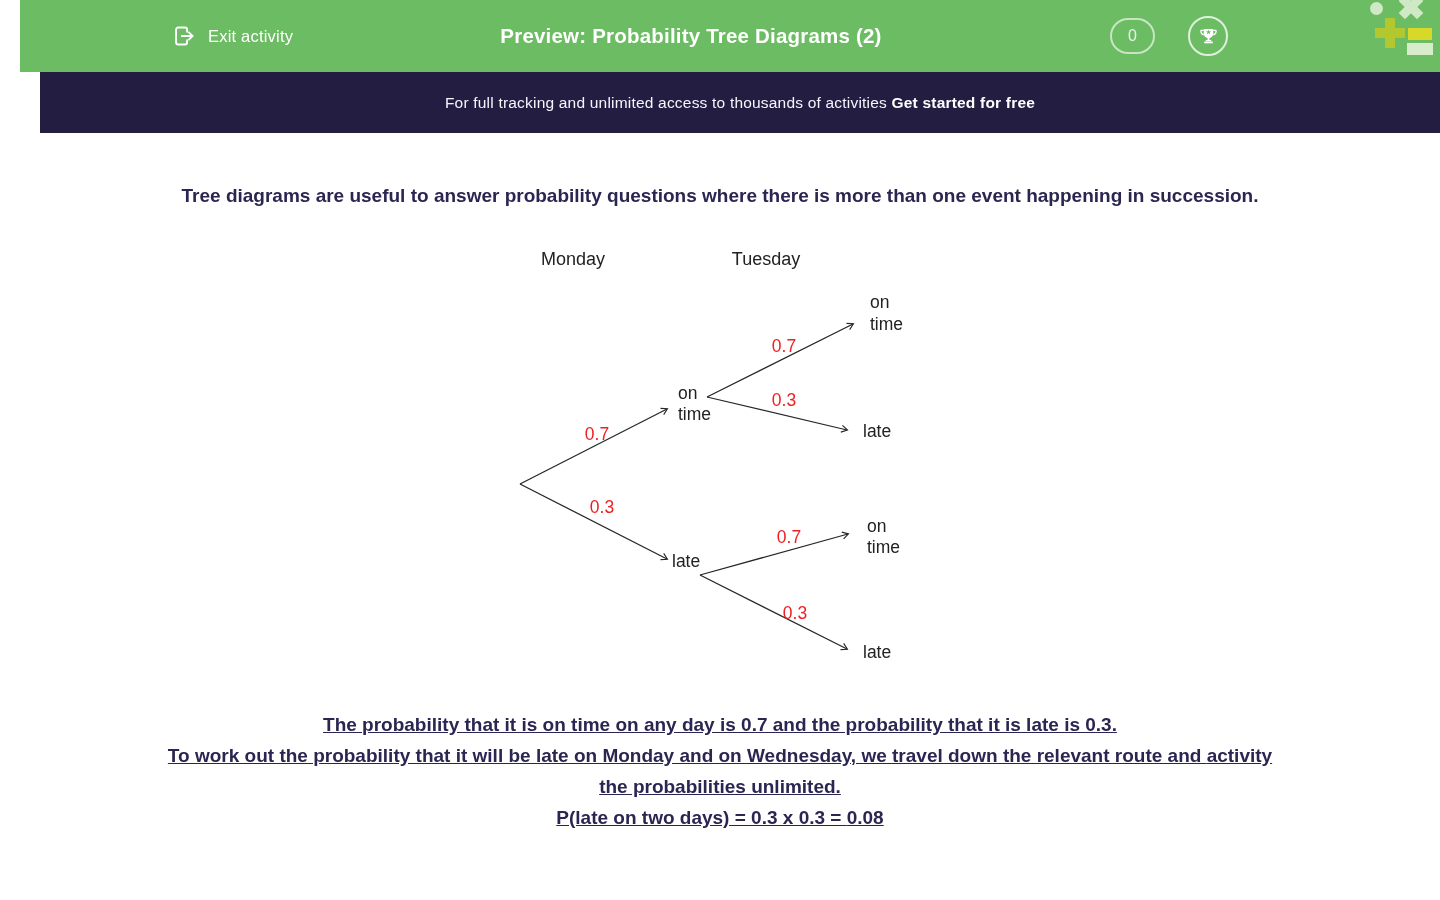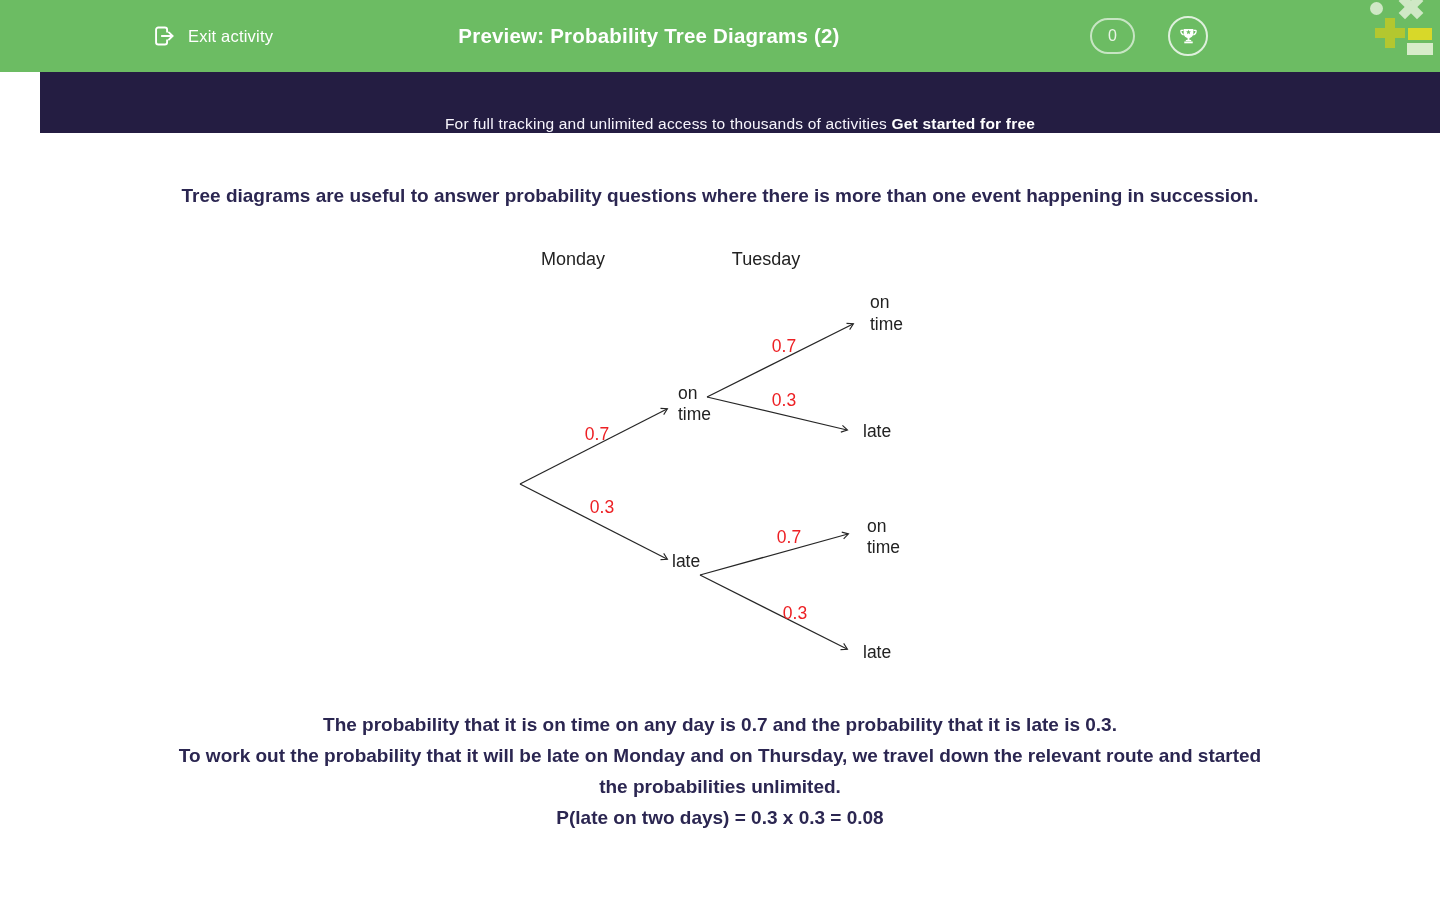--- a/index.html
+++ b/index.html
@@ -8,33 +8,34 @@
     font-family:"Liberation Sans", sans-serif;
     background:#ffffff;
     overflow:hidden;
     color:#2b2651;
   }
   
   .topbar {
     position:relative;
     height:72px;
     background:#6cbc63;
+    margin-left:20px;
   }
   .exit-btn {
     position:absolute;
     left:150px; top:50%;
     transform:translateY(-50%);
     display:flex; align-items:center; gap:11px;
     background:none; border:none; cursor:pointer;
     color:#ffffff; font-size:16.5px; letter-spacing:.2px;
     font-family:"Liberation Sans", sans-serif;
   }
   .page-title {
     position:absolute;
-    left:649px; top:50%;
+    left:671px; top:50%;
     transform:translate(-50%,-50%);
     color:#ffffff; font-size:20.5px; font-weight:700;
     white-space:nowrap; letter-spacing:.2px;
   }
   .score-badge {
     position:absolute; left:1090px; top:18px;
     width:45px; height:36px;
     border:2px solid rgba(255,255,255,.62);
     border-radius:18px;
     display:flex; align-items:center; justify-content:center;
@@ -47,37 +48,37 @@
     border-radius:50%;
     display:flex; align-items:center; justify-content:center;
     cursor:pointer;
   }
   .brand-logo { position:absolute; right:0; top:0; display:block; }
   
   .banner {
     height:61px;
     background:#241d42;
     color:#f7f5fc;
-    display:flex; align-items:flex-end; justify-content:center;
+    display:flex; align-items:center; justify-content:center;
     font-size:15.5px; letter-spacing:.2px;margin-left:40px;
   }
   .banner strong { font-weight:700; color:#ffffff; cursor:pointer; }
   
   main {
     padding-top:47px;
     display:flex; flex-direction:column; align-items:center;
   }
   .intro p, .explain p {
     text-align:center;
     font-size:19px; line-height:31px;
     font-weight:600;
     color:#2b2651;
   }
   .intro p { max-width:1170px; }
-  .explain p { max-width:1105px; }
+  .explain p { max-width:1105px;text-decoration:underline; }
   .tree-wrap { margin-top:21px; }
   .explain { margin-top:28px; }
   .tree-text { font-size:17.5px; fill:#222222; font-family:"Liberation Sans", sans-serif; }
   .tree-col { font-size:18px; fill:#222222; font-family:"Liberation Sans", sans-serif; }
   .tree-prob { font-size:17.5px; fill:#ed2024; font-family:"Liberation Sans", sans-serif; }
   .branch { stroke:#262626; stroke-width:1.25; fill:none; }
 </style>
 </head>
 <body>
 
@@ -163,16 +164,16 @@
       <text class="tree-prob" x="289" y="311" text-anchor="middle">0.7</text>
       <text class="tree-prob" x="295" y="387" text-anchor="middle">0.3</text>
       <text class="tree-text" x="367" y="300">on</text>
       <text class="tree-text" x="367" y="321">time</text>
       <text class="tree-text" x="363" y="426">late</text>
     </svg>
   </div>
 
   <section class="explain">
     <p>The probability that it is on time on any day is 0.7 and the probability that it is late is 0.3.</p>
-    <p><span>To work out the probability that it will be late on Monday and on Thursday, we travel down the relevant route and </span><strong>started</strong><span> the probabilities unlimited.</span></p>
+    <p><span>To work out the probability that it will be late on Monday and on Wednesday, we travel down the relevant route and </span><strong>activity</strong><span> the probabilities unlimited.</span></p>
     <p><span>P(late on two days) = 0.3 x 0.3 = </span><strong>0.08</strong></p>
   </section>
 </main>
 
 </body></html>

